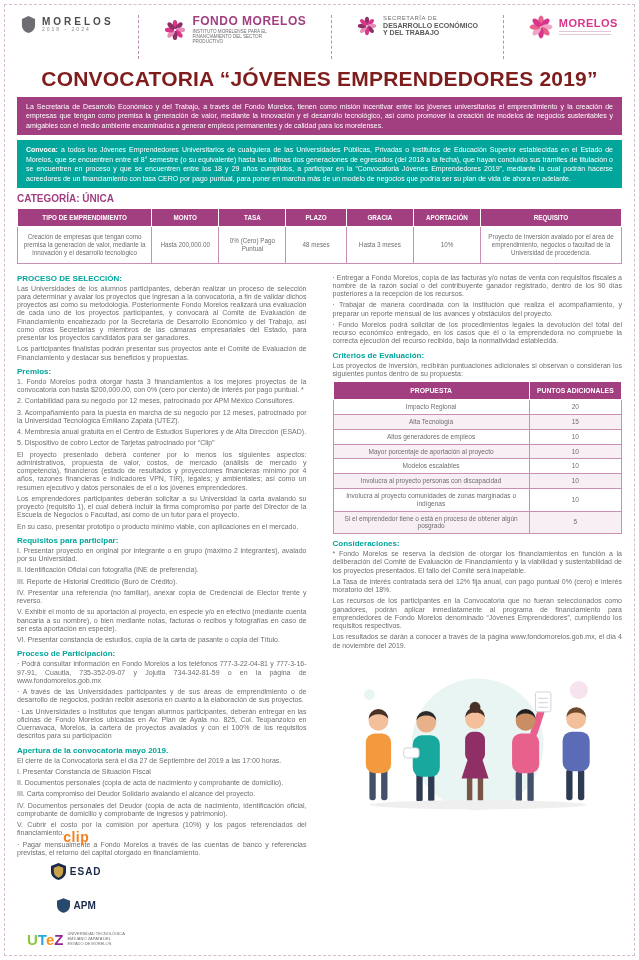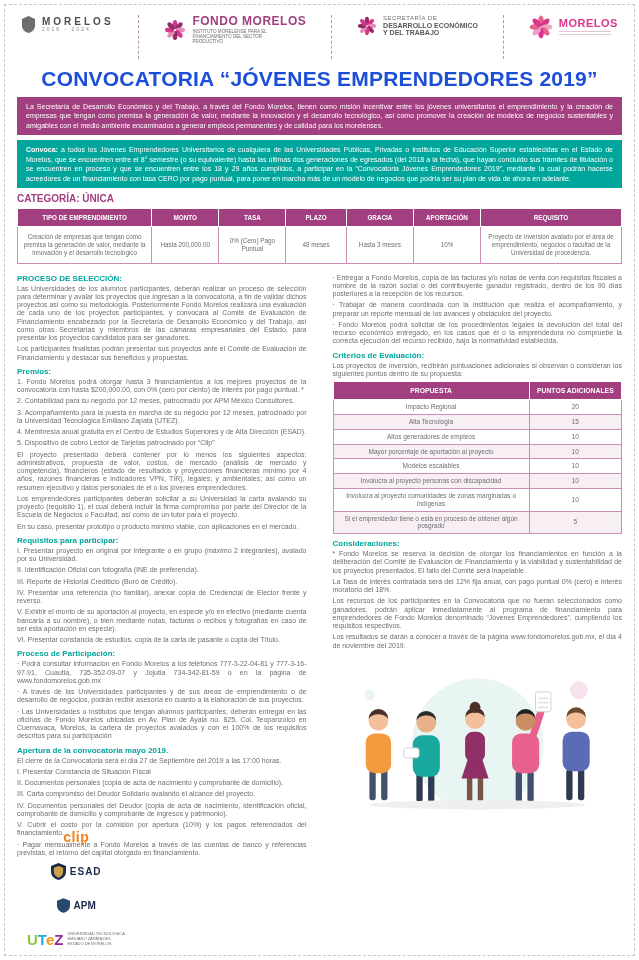--- a/index.html
+++ b/index.html
@@ -20,21 +20,21 @@
   .gov-name { font-size:10px; letter-spacing:3px; color:#4D4D4F; font-weight:bold; }
   .gov-years { font-size:5px; letter-spacing:2px; color:#8A8A8D; }
   .fondo-name { font-size:12px; font-weight:bold; color:#A23F80; letter-spacing:0.5px; }
   .fondo-sub { font-size:4.6px; color:#6D6E71; width:92px; margin-top:1px; }
   .sedeco-l1 { font-size:6px; color:#6D6E71; letter-spacing:0.5px; }
   .sedeco-l2 { font-size:7px; font-weight:bold; color:#58595B; }
   .morelos-pink { font-size:11px; font-weight:bold; color:#D9368B; letter-spacing:0.5px; }
   .tiny-bars { width:52px; height:6px; margin-top:2px;
     background:repeating-linear-gradient(#c9a2bd 0 1px, transparent 1px 3px); opacity:.6; }
   
-  .title { text-align:center; color:#1d4ed8; font-size:21px; font-weight:bold; margin:2px 0 6px; letter-spacing:0.2px; }
+  .title { text-align:center; color:#7f1d1d; font-size:21px; font-weight:bold; margin:2px 0 6px; letter-spacing:0.2px; }
   .band { color:#fff; font-size:7px; line-height:1.35; text-align:justify; padding:5px 9px; margin-bottom:5px; }
   .band-magenta { background:#A23F80; }
   .band-teal { background:#00A69C; }
   .band b { font-weight:bold; }
   .category { color:#A23F80; font-weight:bold; font-size:10px; margin:3px 0 4px; }
   
   table.main { width:100%; border-collapse:collapse; font-size:6.3px; color:#6D6E71; margin-bottom:5px; }
   table.main th { background:#A23F80; color:#fff; padding:5px 2px; font-size:6.3px; border:1px solid #fff; }
   table.main td { border:1px solid #C98FB4; padding:6px 4px; text-align:center; vertical-align:middle; line-height:1.25; }
   

